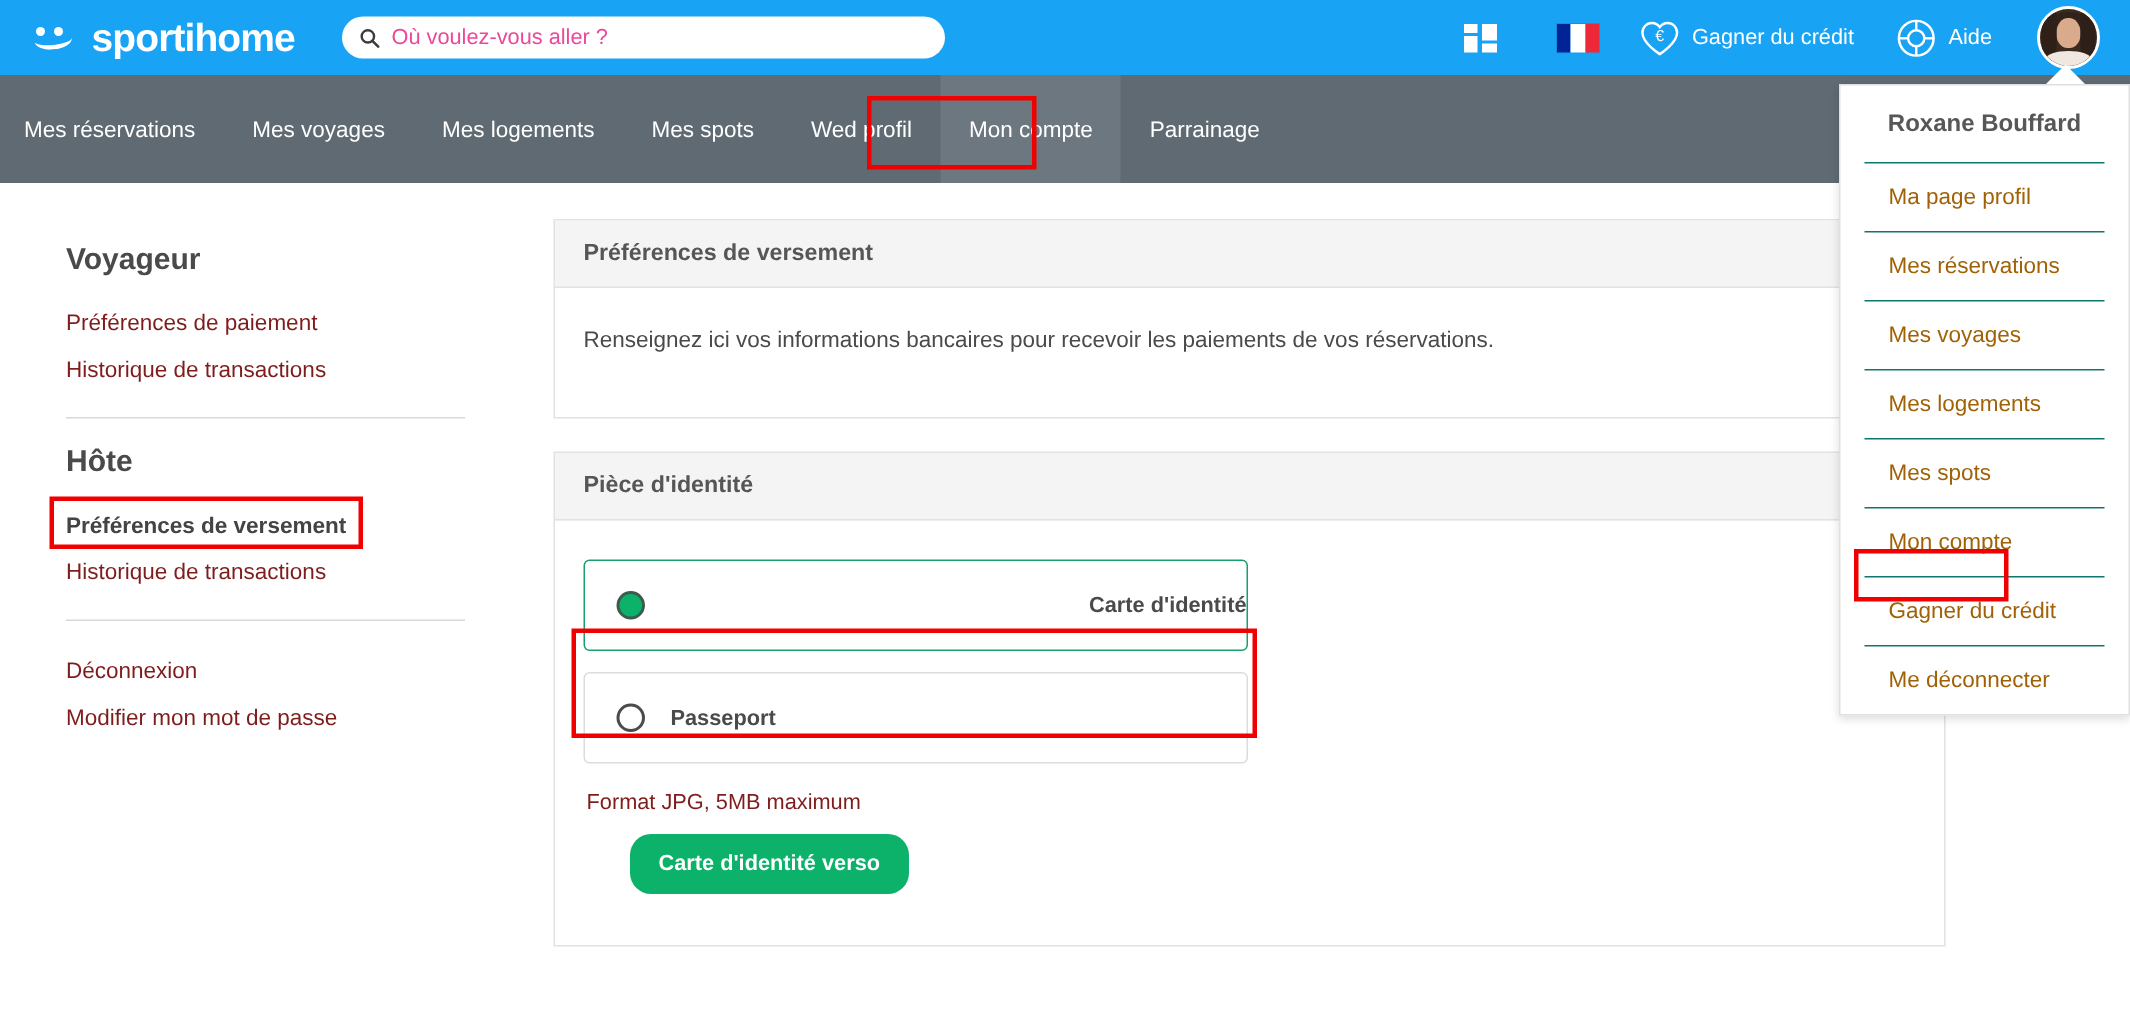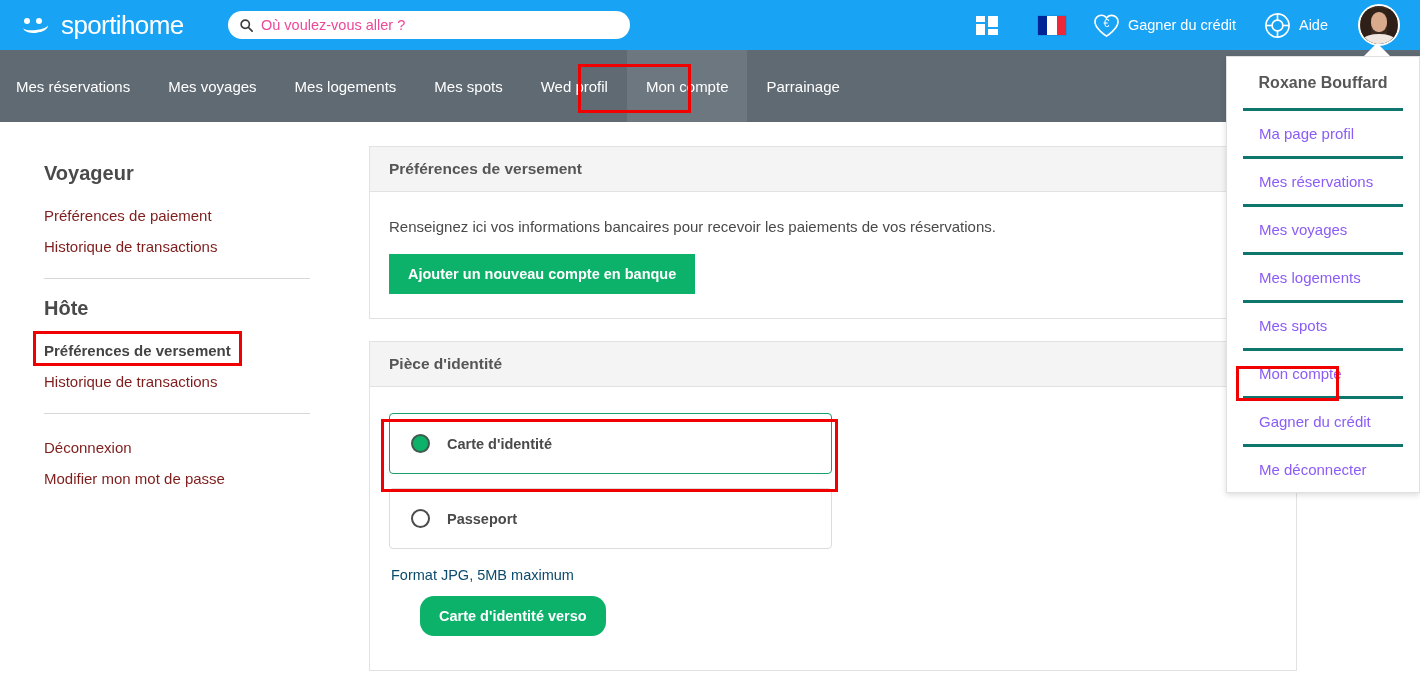--- a/index.html
+++ b/index.html
@@ -30,21 +30,21 @@
   .logo-face .eye.l { left: 2px; }
   .logo-face .eye.r { left: 14px; }
   .logo-face .smile {
     position: absolute; left: 1px; top: 6px;
     width: 25px; height: 13px;
     border-bottom: 3.5px solid #fff;
     border-radius: 0 0 50% 50%;
     transform: rotate(-6deg);
   }
   .logo-text {
-    color: #fff; font-size: 26px; font-weight: normal;
+    color: #fff; font-size: 26px; font-weight: bold;
     letter-spacing: -0.6px;
   }
 
   .searchbox {
     position: absolute; left: 228px; top: 11px;
     width: 402px; height: 28px;
     background: #fff; border-radius: 14px;
     display: flex; align-items: center;
     padding-left: 11px;
   }
@@ -170,32 +170,32 @@
   }
 
   .radio-card {
     width: 443px; height: 61px;
     border: 1px solid #dcdcdc; border-radius: 4px;
     display: flex; align-items: center;
     padding-left: 21px;
     margin-bottom: 14px;
     background: #fff;
   }
-  .radio-card.selected { border-color: #18a06a; }
+  .radio-card.selected { border-color: #18a06a; justify-content: space-between; }
   .radio-dot {
     width: 19px; height: 19px; border-radius: 50%;
     border: 2px solid #4b4b4b; margin-right: 17px;
     flex: 0 0 auto; background: #fff;
   }
   .radio-card.selected .radio-dot {
     background: #0cb16a; border-color: #3f5b4e;
   }
   .radio-label { font-size: 14.5px; font-weight: bold; color: #4a4a4a; }
 
-  .note { font-size: 14.5px; color: #0c4a6e; margin: 18px 0 13px 2px; }
+  .note { font-size: 14.5px; color: #7f1d1d; margin: 18px 0 13px 2px; }
   .btn-indent { margin-left: 31px; border-radius: 14px; }
 
   
   .dropdown {
     position: absolute; left: 1226px; top: 56px;
     width: 194px;
     background: #ffffff;
     border: 1px solid #e0e0e0;
     box-shadow: 0 2px 6px rgba(0,0,0,.14);
     z-index: 50;
@@ -206,23 +206,23 @@
     border-left: 13px solid transparent;
     border-right: 13px solid transparent;
     border-bottom: 13px solid #ffffff;
     z-index: 51;
   }
   .dd-title {
     text-align: center; font-size: 16px; font-weight: bold;
     color: #575757; padding: 17px 10px 16px 10px;
   }
   .dd-item {
-    font-size: 15px; color: #8b5cf6;
+    font-size: 15px; color: #a16207;
     padding: 14px 0 14px 16px;
-    border-top: 3px solid #0f766e;
+    border-top: 1px solid #0f766e;
     margin: 0 16px;
     position: relative;
   }
   .dd-item:first-of-type { }
   .dd-hl {
     position: absolute; border: 3px solid #f00000;
     pointer-events: none; z-index: 60;
   }
 
   
@@ -355,21 +355,20 @@
   </div>
 
   <div class="hl-box" style="left:33px; top:209px; width:209px; height:35px;"></div>
 
   <div class="main">
 
     <div class="panel">
       <div class="panel-head">Préférences de versement</div>
       <div class="panel-body">
         <p class="panel-text">Renseignez ici vos informations bancaires pour recevoir les paiements de vos réservations.</p>
-        <button class="btn-green">Ajouter un nouveau compte en banque</button>
       </div>
     </div>
 
     <div class="panel" style="padding-bottom:10px">
       <div class="panel-head">Pièce d'identité</div>
       <div class="panel-body">
 
         <div class="radio-card selected">
           <span class="radio-dot"></span>
           <span class="radio-label">Carte d'identité</span>

